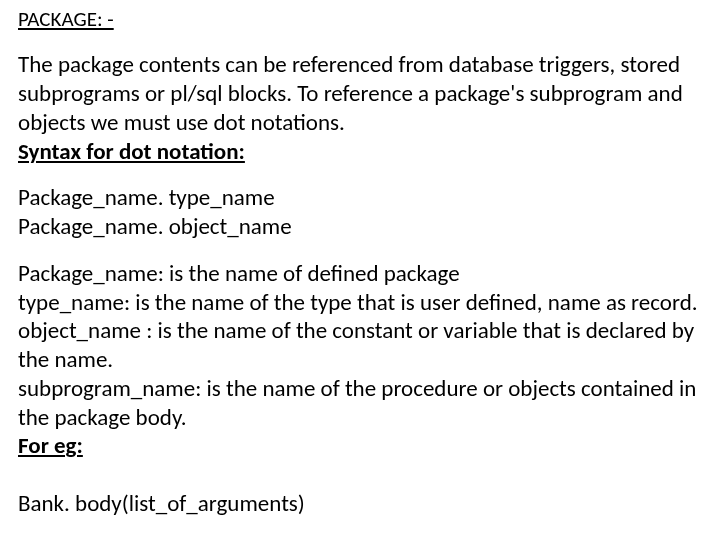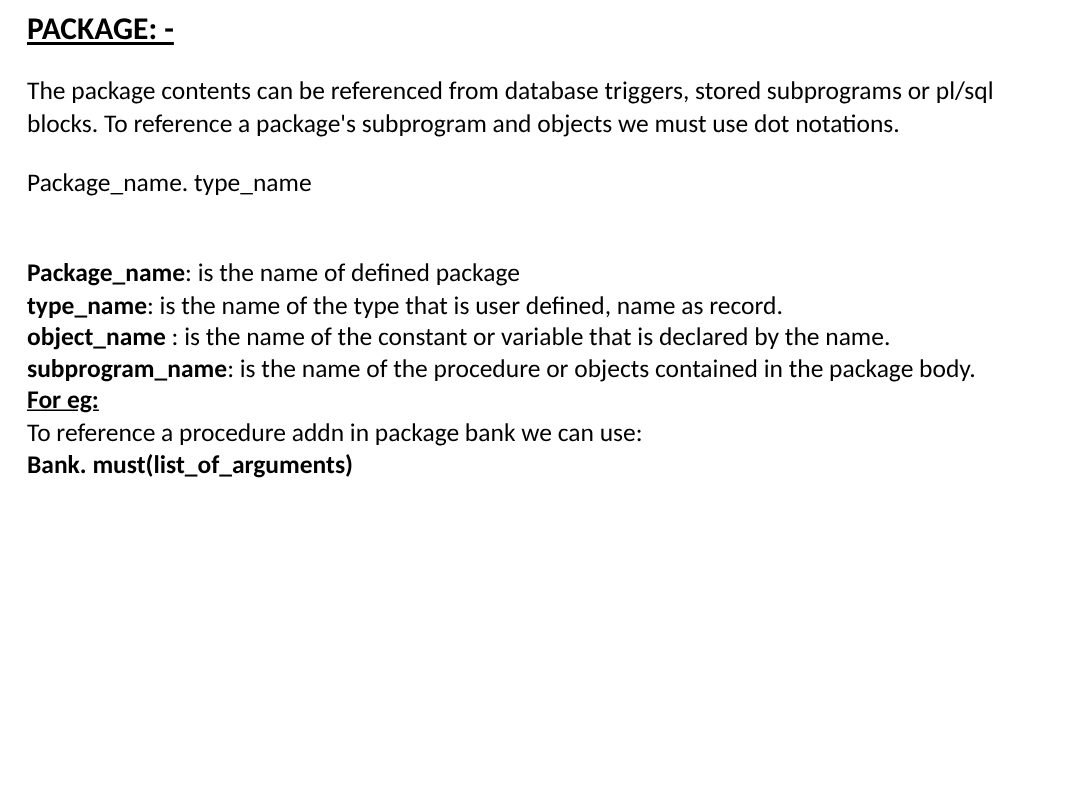--- a/index.html
+++ b/index.html
@@ -10,60 +10,61 @@
     background: #fff;
     font-family: Calibri, "Segoe UI", Arial, sans-serif;
     color: #000;
   }
   .page {
     padding: 6px 18px 10px 18px;
     box-sizing: border-box;
   }
   .title-line {
     font-size: 21px;
-    font-weight: bold;
+    font-weight: normal;
     text-decoration: underline;
     line-height: 1.25;
   }
   .body-text {
-    font-size: 17px;
+    font-size: 23px;
     line-height: 1.25;
     margin-top: 18px;
   }
   .subhead {
     font-weight: bold;
     text-decoration: underline;
   }
   .bold {
-    font-weight: bold;
+    font-weight: normal;
   }
   .block {
     margin-top: 18px;
   }
 </style>
 </head>
 <body>
 
 <div class="page">
 
   <div class="title-line">PACKAGE: -</div>
 
   <div class="body-text">
     <span>The package contents can be referenced from database triggers, stored subprograms or pl/sql blocks. To reference a package's subprogram and objects we must use dot notations.</span><br>
+    <span class="subhead">Syntax for dot notation:</span>
   </div>
 
   <div class="body-text block">
     <span>Package_name. type_name</span><br>
-    <br>
+    <span>Package_name. object_name</span><br>
   </div>
 
 
   <div class="body-text block">
     <span class="bold">Package_name</span><span>: is the name of defined package</span><br>
     <span class="bold">type_name</span><span>: is the name of the type that is user defined, name as record.</span><br>
     <span class="bold">object_name</span><span> : is the name of the constant or variable that is declared by the name.</span><br>
     <span class="bold">subprogram_name</span><span>: is the name of the procedure or objects contained in the package body.</span><br>
     <span class="subhead">For eg:</span><br>
-    <span>To reference a procedure addn in package bank we can use:</span><br>
-    <span class="bold">Bank. must(list_of_arguments)</span>
+    <br>
+    <span class="bold">Bank. body(list_of_arguments)</span>
   </div>
 
 </div>
 
 </body></html>

